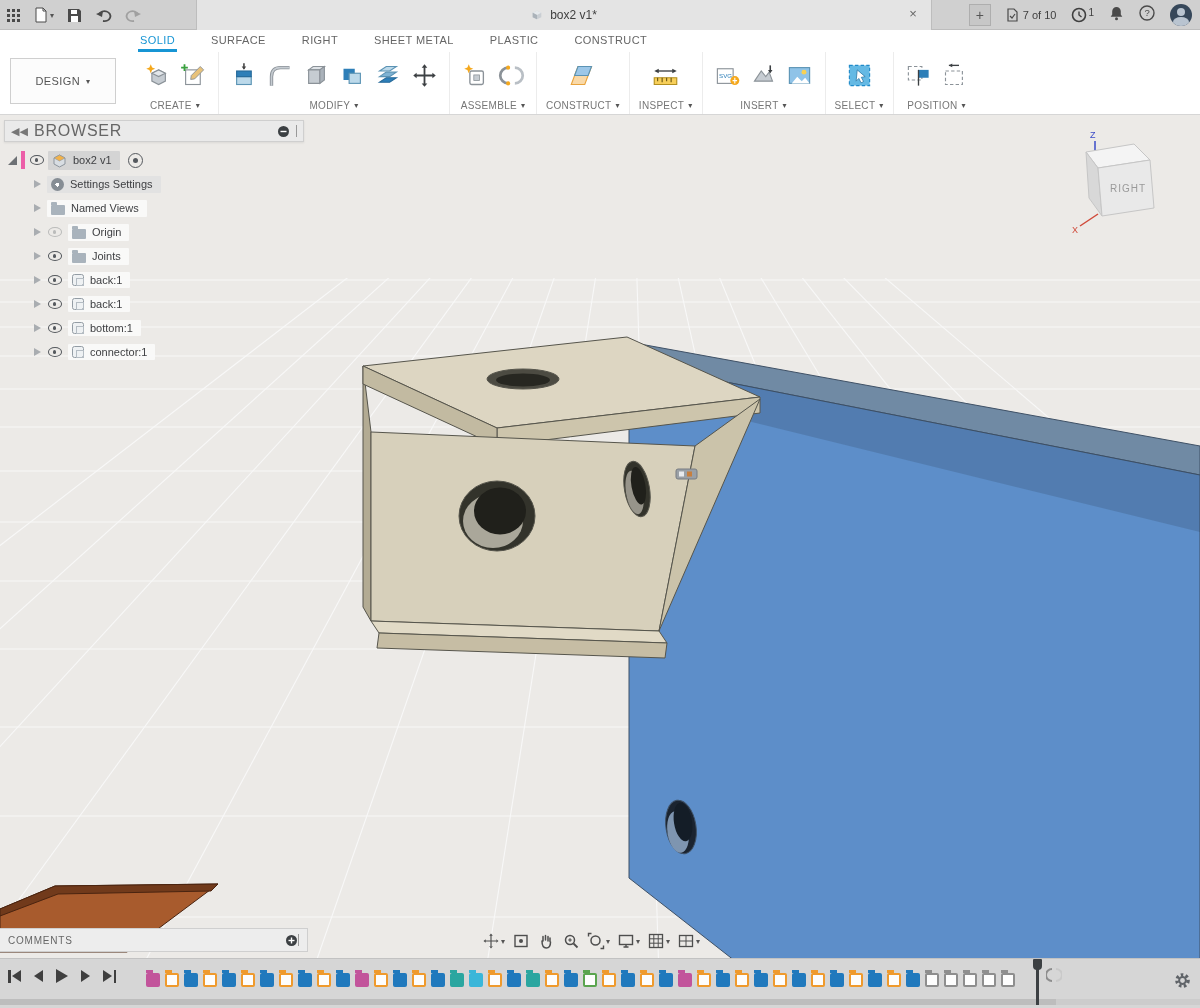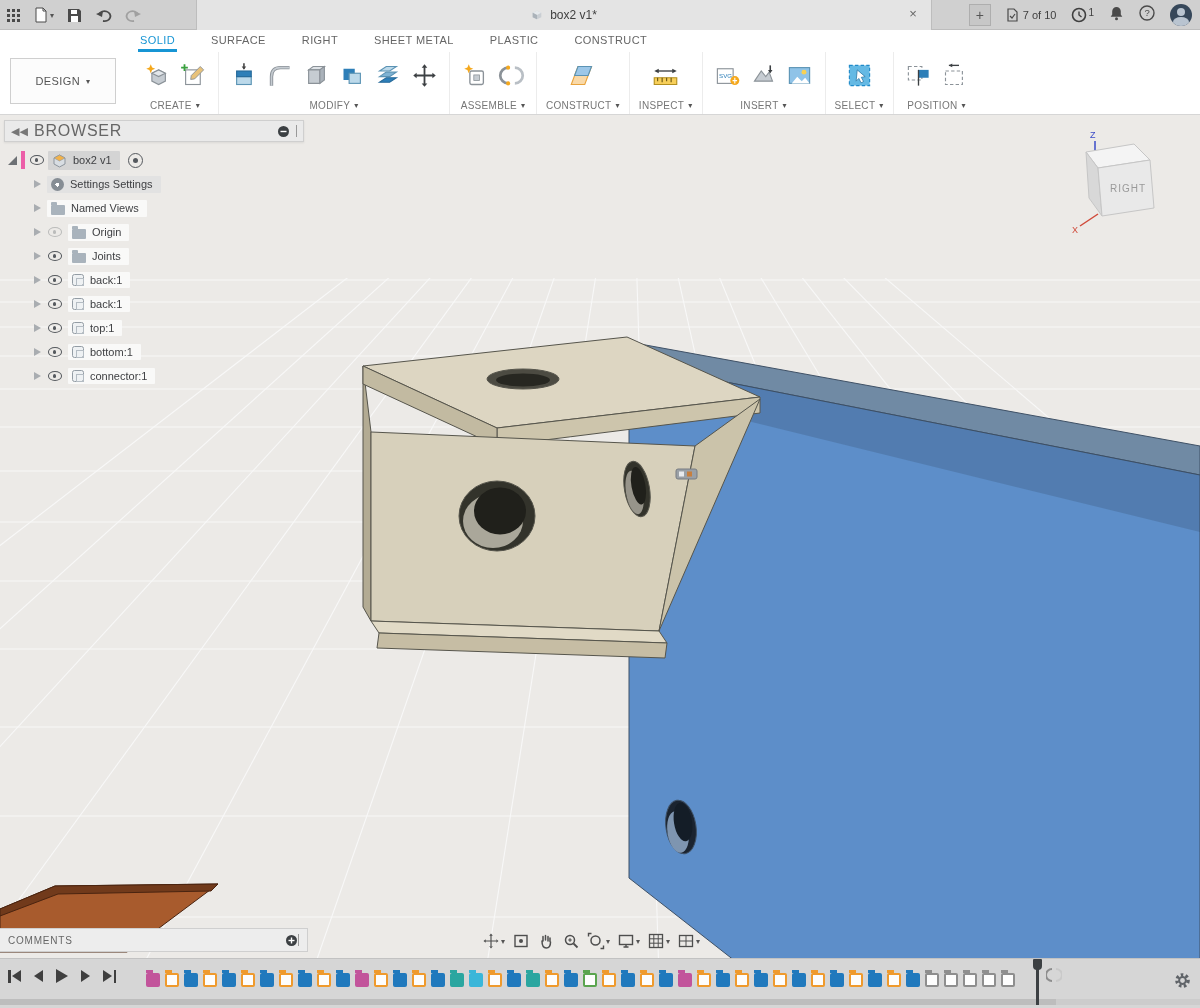--- a/index.html
+++ b/index.html
@@ -573,28 +573,20 @@
           <span class="chip">
             <span class="bicon ic-comp"></span>
             <span class="blabel">back:1</span>
           </span>
         </div>
         <div class="b-row">
           <span class="tri-child"></span>
           <span class="eye show"></span>
           <span class="chip">
             <span class="bicon ic-comp"></span>
-            <span class="blabel">top:1</span>
-          </span>
-        </div>
-        <div class="b-row">
-          <span class="tri-child"></span>
-          <span class="eye show"></span>
-          <span class="chip">
-            <span class="bicon ic-comp"></span>
             <span class="blabel">bottom:1</span>
           </span>
         </div>
         <div class="b-row">
           <span class="tri-child"></span>
           <span class="eye show"></span>
           <span class="chip">
             <span class="bicon ic-comp"></span>
             <span class="blabel">connector:1</span>
           </span>

